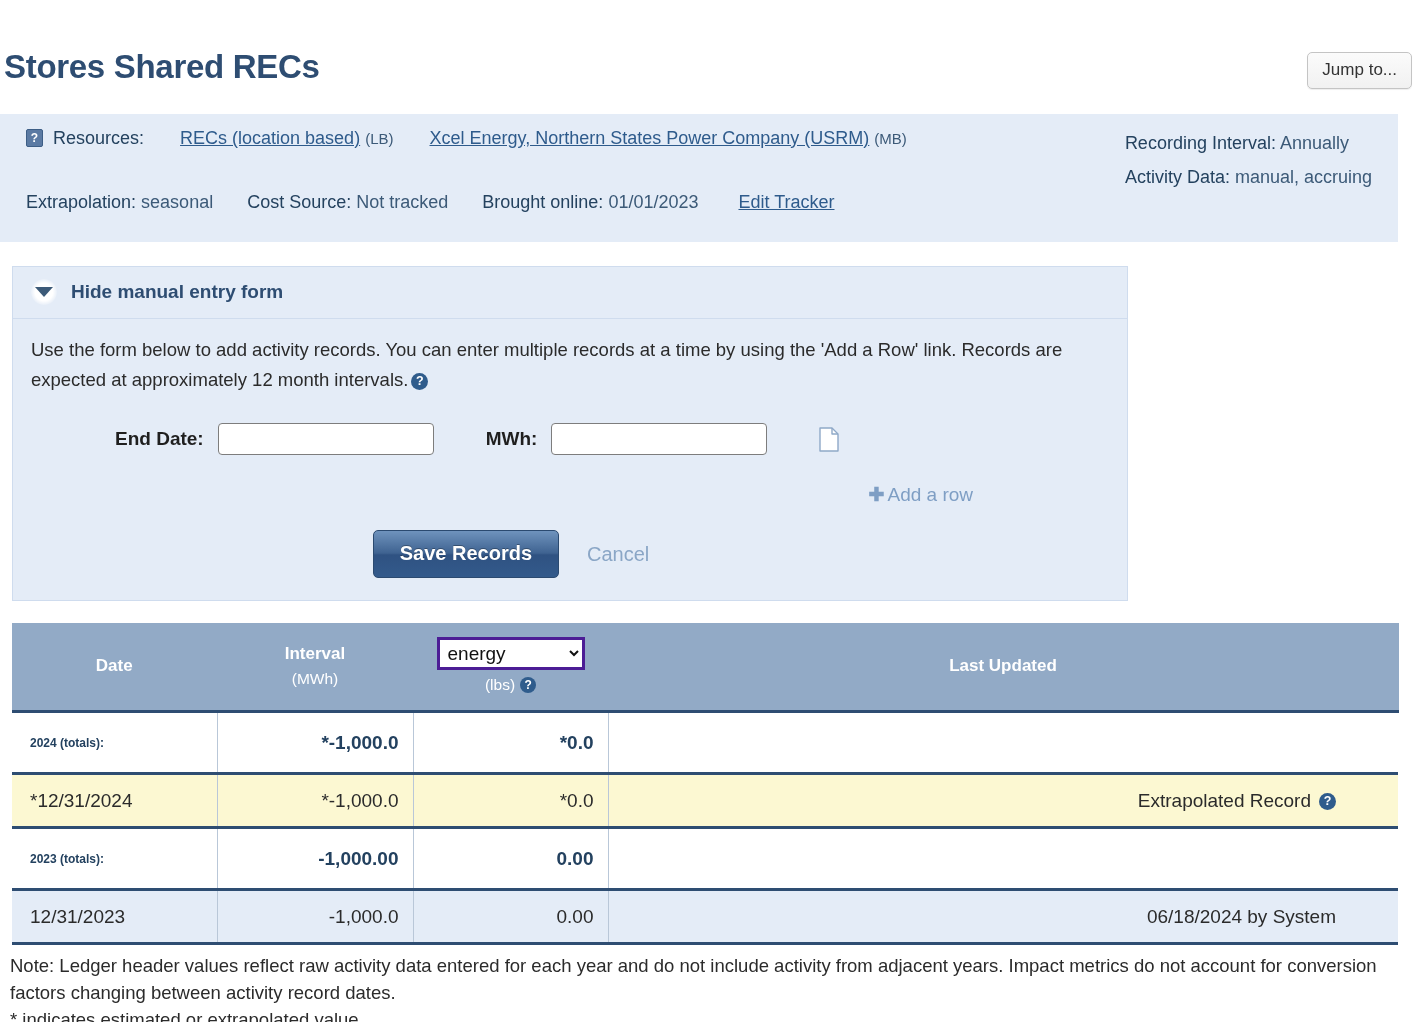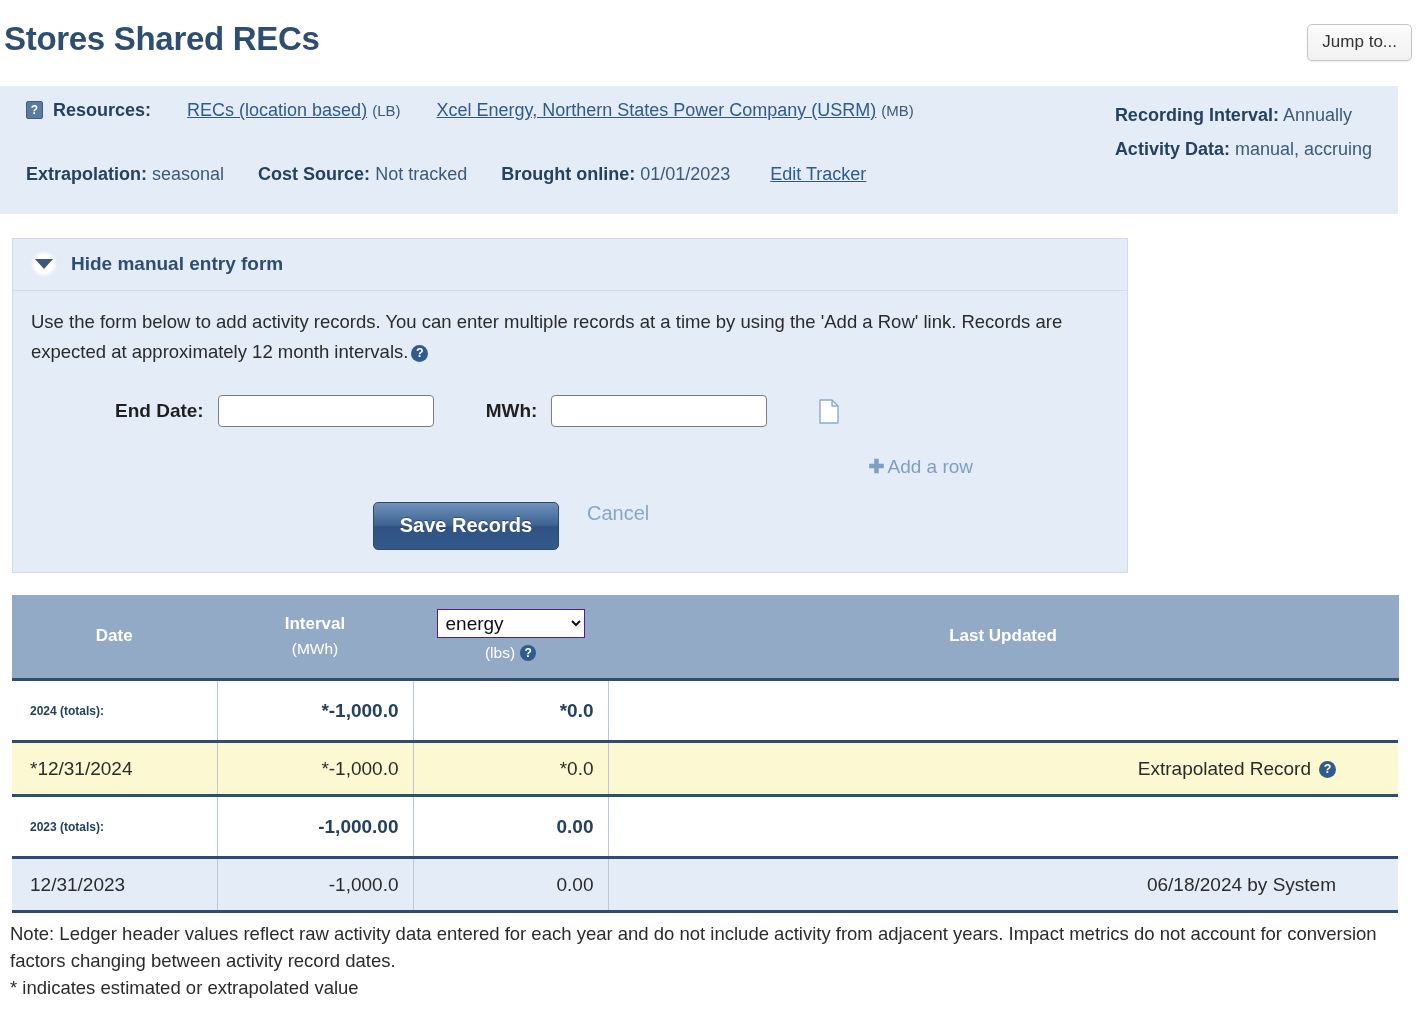--- a/index.html
+++ b/index.html
@@ -10,20 +10,21 @@
     font-family: "Liberation Sans", sans-serif;
     color: #333333;
     overflow: hidden;
   }
 
   
   .page-head {
     position: relative;
     height: 86px;
     padding: 16px 0 0 0;
+    margin-top: 28px;
   }
   .page-title {
     font-size: 33px;
     font-weight: bold;
     color: #2e4d72;
     letter-spacing: -0.3px;
     margin: 0;
     padding-left: 4px;
     line-height: 46px;
   }
@@ -52,21 +53,21 @@
     font-size: 18px;
     color: #2e4d72;
   }
   .info-row {
     display: flex;
     align-items: baseline;
     padding: 0 26px;
     min-height: 34px;
   }
   .info-row.row1 { position: relative; }
-  .info-lbl { font-weight: bold; color: #24425f; }
+  .info-lbl { font-weight: normal; color: #24425f; }
   .info-val { color: #3c5a78; font-weight: normal; }
   .help-sq {
     display: inline-block;
     width: 17px; height: 18px;
     background: #5b7aa3;
     border: 1px solid #3d5e86;
     border-radius: 2px;
     color: #fff;
     font-size: 12px;
     font-weight: bold;
@@ -192,20 +193,21 @@
   .add-row {
     color: #7e9ec4;
     font-size: 19px;
     text-decoration: none;
     cursor: pointer;
   }
   .add-row .plus { font-weight: bold; margin-right: 3px; }
   .actions {
     margin-top: 24px;
     display: flex;
+    align-items: center;
     justify-content: center;
     padding-right: 118px;
   }
   .save-btn {
     background: linear-gradient(to bottom, #6f93bd 0%, #3f6391 48%, #2f5282 52%, #335a8b 100%);
     border: 1px solid #2b4a70;
     border-radius: 5px;
     color: #ffffff;
     font-size: 20px;
     font-weight: bold;
@@ -244,21 +246,21 @@
     display: block;
     font-size: 15.5px;
     font-weight: normal;
     margin-top: 6px;
     color: #ffffff;
   }
   .unit-select {
     font-size: 19px;
     font-family: "Liberation Sans", sans-serif;
     padding: 2px 4px;
-    border: 1px solid #4c1d95;
+    border: 3px solid #4c1d95;
     background: #fff;
     color: #111;
     width: 148px;
   }
   .ledger tbody td {
     font-size: 19px;
     padding: 14px 14px;
     border-right: 1px solid #b9c7d8;
     vertical-align: middle;
   }

